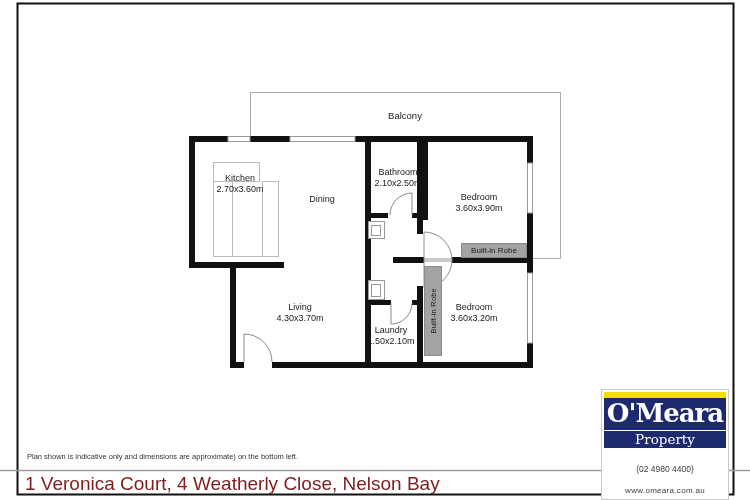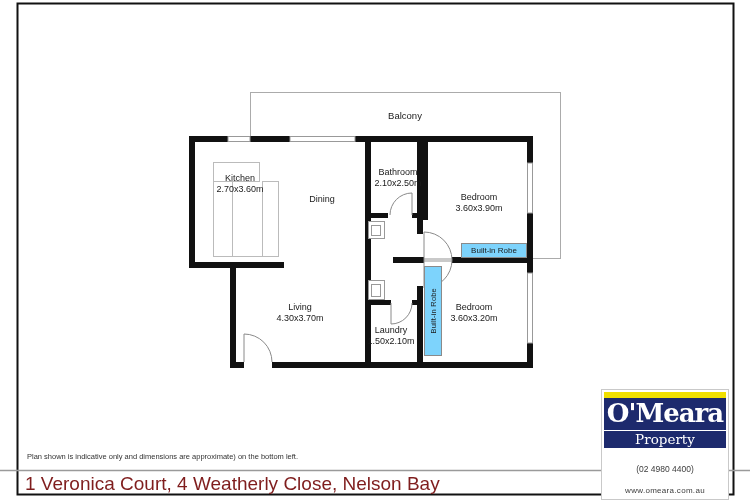--- a/index.html
+++ b/index.html
@@ -9,21 +9,21 @@
     padding-left:23px;
   }
   #plan-svg{position:absolute;left:0;top:0;}
   .room-label{
     position:absolute;transform:translate(-50%,-50%);
     text-align:center;font-size:9px;line-height:11px;color:#1a1a1a;white-space:nowrap;
   }
   .room-label span{display:block;}
   .balcony-label{font-size:9.5px;}
   .robe-box{
-    position:absolute;border:1px solid #8a8a8a;background:#7dd3fc;
+    position:absolute;border:1px solid #8a8a8a;background:#a3a3a3;
     font-size:8px;color:#1a1a1a;display:flex;align-items:center;justify-content:center;
     white-space:nowrap;box-sizing:border-box;
   }
   .robe-vertical span{
     writing-mode:vertical-rl;transform:rotate(180deg);
     font-size:7.5px;letter-spacing:.2px;
   }
   .floorplan-title{
     position:absolute;left:379px;top:377px;transform:translateX(-50%);
     font-size:14px;letter-spacing:4.5px;word-spacing:8px;color:#1e1e1e;white-space:nowrap;

